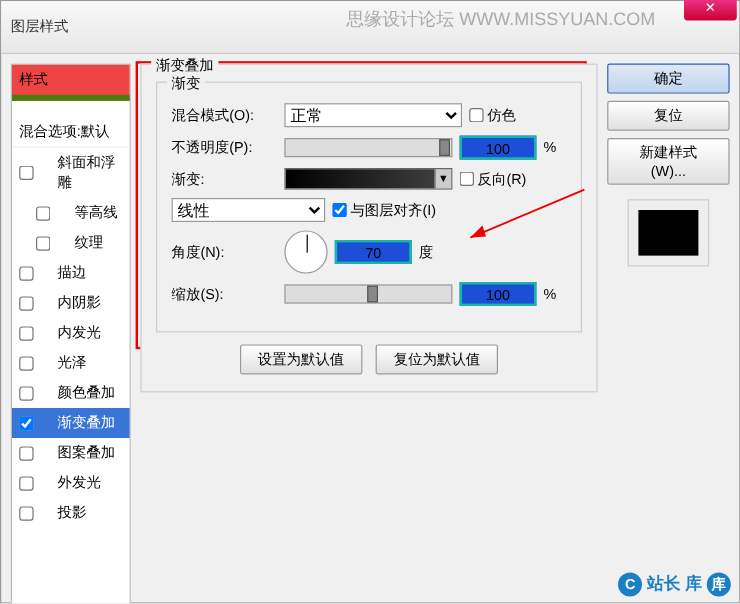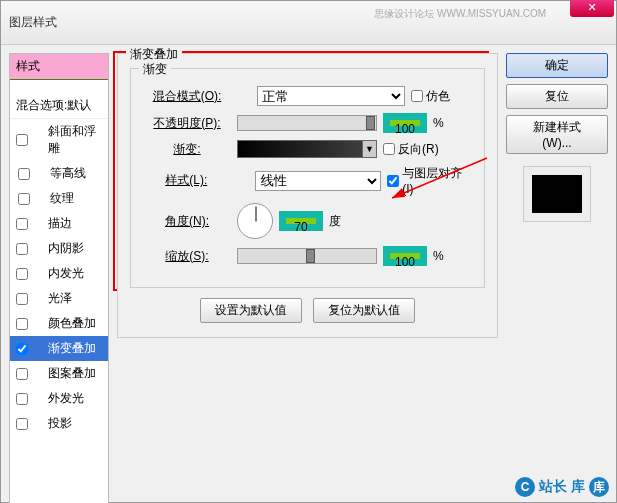--- a/index.html
+++ b/index.html
@@ -1,41 +1,41 @@
 <!DOCTYPE html>
 <html><head>
 <meta charset="utf-8">
 <style>
 * { box-sizing: border-box; margin: 0; padding: 0; }
 body { font-family: "Microsoft YaHei", "SimSun", sans-serif; font-size: 12px; background: #fff; width: 617px; height: 503px; position: relative; overflow: hidden; }
 .dialog { border: 1px solid #999; background: #f0f0f0; width: 617px; height: 503px; }
 .titlebar { background: linear-gradient(#f8f8f8, #e8e8e8); height: 44px; border-bottom: 1px solid #ccc; display: flex; align-items: center; padding: 0 8px; position: relative; }
 .titlebar .title { font-size: 12px; color: #333; }
-.titlebar .watermark { position: absolute; right: 70px; top: 6px; color: #aaa; font-size: 10px; }
+.titlebar .watermark { position: absolute; right: 70px; top: 6px; color: #aaa; font-size: 15px; }
 .close-btn { position: absolute; right: 2px; top: -2px; width: 44px; height: 18px; background: linear-gradient(#e38, #c03); color: #fff; text-align: center; border-radius: 0 0 3px 3px; font-size: 11px; line-height: 16px; cursor: pointer; }
 .body { display: flex; height: calc(100% - 28px); padding: 8px; gap: 8px; }
 .left-panel { width: 100px; border: 1px solid #bbb; background: #fff; }
-.panel-header { background: #f9a8d4; padding: 4px 6px; border-bottom: 1px solid #4d7c0f; }
+.panel-header { background: #ef4444; padding: 4px 6px; border-bottom: 5px solid #4d7c0f; }
 .sub-header { padding: 4px 6px; border-bottom: 1px solid #eee; margin-top: 13px; }
 .style-item { padding: 4px 6px; display: flex; align-items: center; gap: 20px; cursor: pointer; }
-.style-item.indent { padding-left: 8px; }
+.style-item.indent { padding-left: 20px; }
 .style-item.active { background: #3875d7; color: #fff; }
 .style-item input[type=checkbox] { width: 12px; height: 12px; }
 .center-panel { flex: 1; position: relative; }
 .red-box { position: absolute; top: -2px; left: -4px; width: 376px; height: 240px; border: 2px solid #e00; pointer-events: none; }
 .group-box { border: 1px solid #ccc; padding: 10px 12px 14px; margin-bottom: 8px; position: relative; background: #f0f0f0; }
 .group-box.inner { margin: 4px 0; }
 .group-title { position: absolute; top: -8px; left: 8px; background: #f0f0f0; padding: 0 4px; font-size: 12px; }
 .row { display: flex; align-items: center; margin: 7px 0; gap: 6px; }
-.row .label { width: 88px; text-align: center; text-decoration: underline; }
-.row select { width: 148px; height: 20px; border: 1px solid #999; background: #fff; margin-left: 20px; }
+.row .label { width: 88px; text-align: left; }
+.row select { width: 148px; height: 20px; border: 1px solid #999; background: #fff; }
 .row select.short { width: 128px; }
 .slider { width: 140px; height: 16px; background: #ddd; border: 1px solid #999; position: relative; display: inline-block; }
 .slider .thumb { position: absolute; width: 9px; height: 14px; background: #888; border: 1px solid #555; top: 0; }
-.num-input { width: 44px; height: 20px; border: 7px solid #14b8a6; background: #84cc16; text-align: center; display: inline-block; line-height: 18px; }
+.num-input { width: 64px; height: 20px; border: 2px solid #14b8a6; background: #1d4ed8; text-align: center; display: inline-block; line-height: 18px; }
 .grad-bar { width: 140px; height: 18px; background: linear-gradient(to right, #000, #444); border: 1px solid #666; display: inline-block; position: relative; }
 .grad-bar .dd { position: absolute; right: 0; top: 0; width: 14px; height: 100%; background: #ccc; border-left: 1px solid #666; text-align: center; line-height: 16px; font-size: 9px; }
 .angle-dial { width: 36px; height: 36px; border: 1px solid #999; border-radius: 50%; background: #fff; position: relative; display: inline-block; }
 .angle-dial .needle { position: absolute; width: 15px; height: 1px; background: #000; top: 17px; left: 18px; transform-origin: left; transform: rotate(-90deg); }
 .cb-row { display: inline-flex; align-items: center; gap: 3px; }
 .cb-row input { width: 12px; height: 12px; }
 .btn-row { text-align: center; margin-top: 10px; }
 .btn { display: inline-block; padding: 3px 14px; border: 1px solid #999; background: linear-gradient(#fff, #e0e0e0); border-radius: 2px; cursor: pointer; margin: 0 4px; }
 .right-panel { width: 102px; display: flex; flex-direction: column; gap: 6px; align-items: center; }
 .right-panel .btn { width: 100%; margin: 0; text-align: center; }
@@ -142,21 +142,20 @@
             <span class="grad-bar">
                 <span class="dd">▼</span>
               </span>
             <span class="cb-row">
                 <input type="checkbox" style="">
                 <span>反向(R)</span>
               </span>
           </div>
 
           <div class="row">
-            <span class="label">样式(L):</span>
             <select class="short"><option>线性</option></select>
             <span class="cb-row">
                 <input type="checkbox" checked="" style="">
                 <span>与图层对齐(I)</span>
               </span>
           </div>
 
           <div class="row">
             <span class="label">角度(N):</span>
             <span class="angle-dial">

